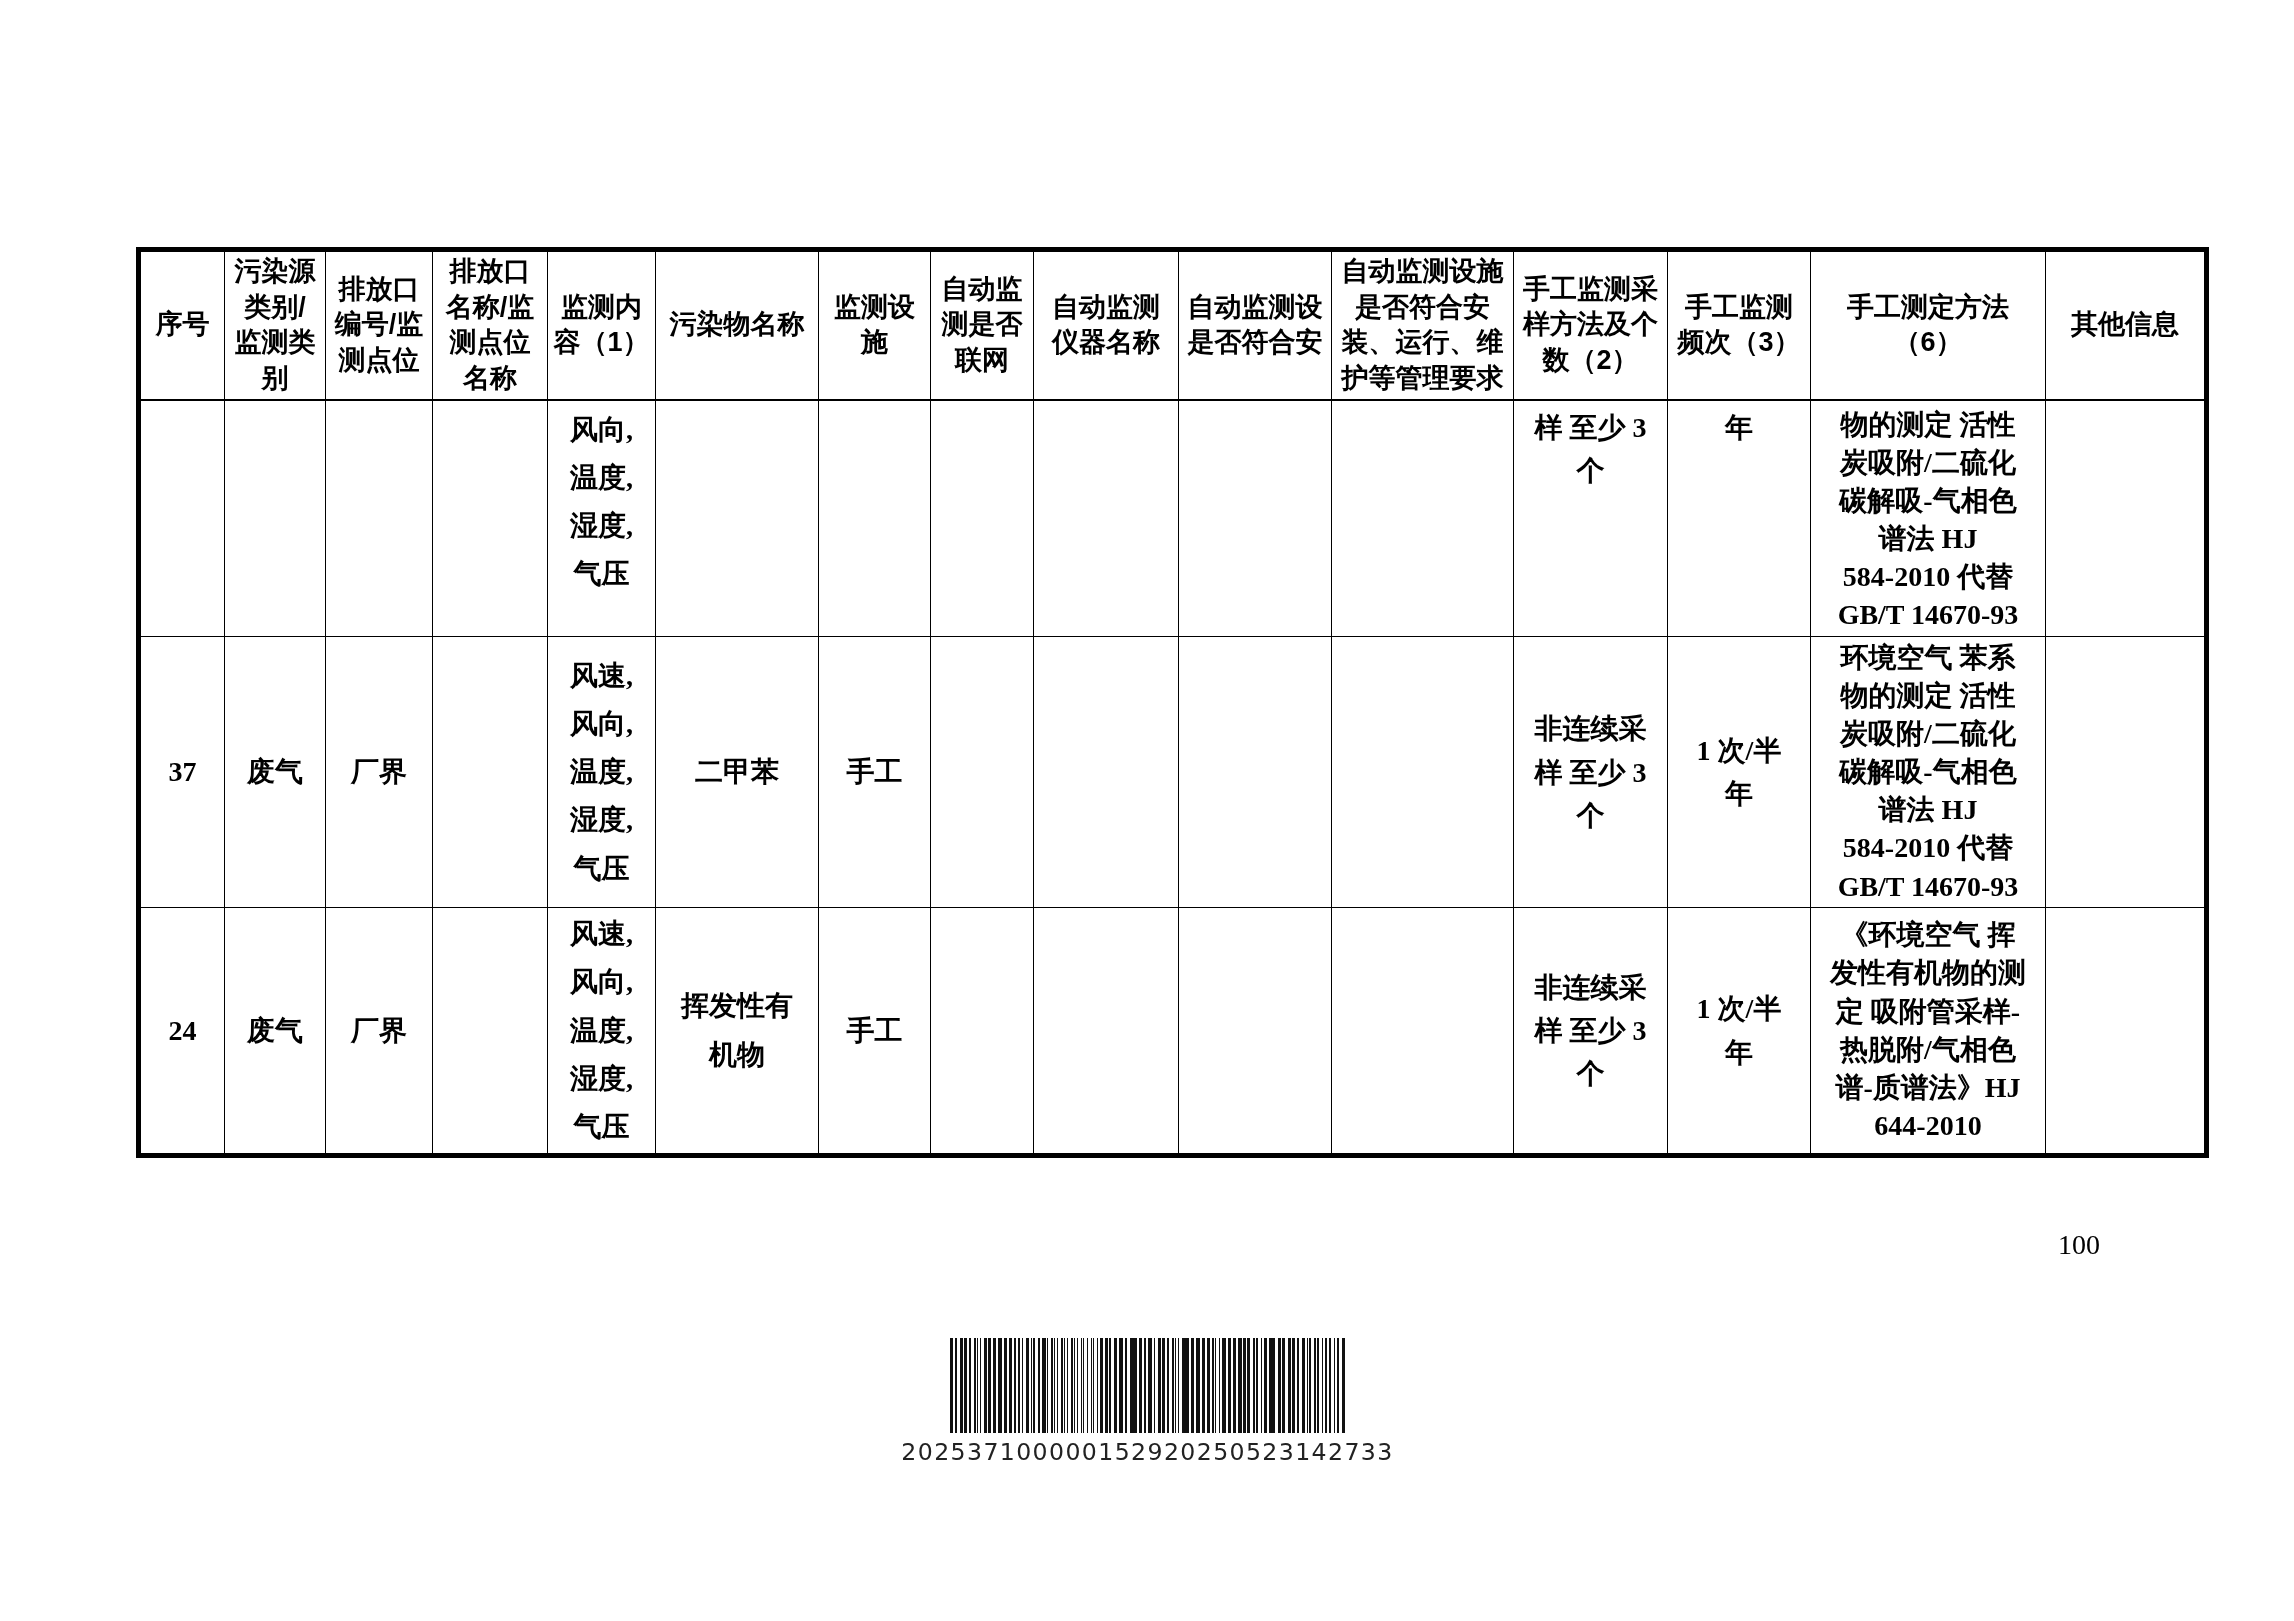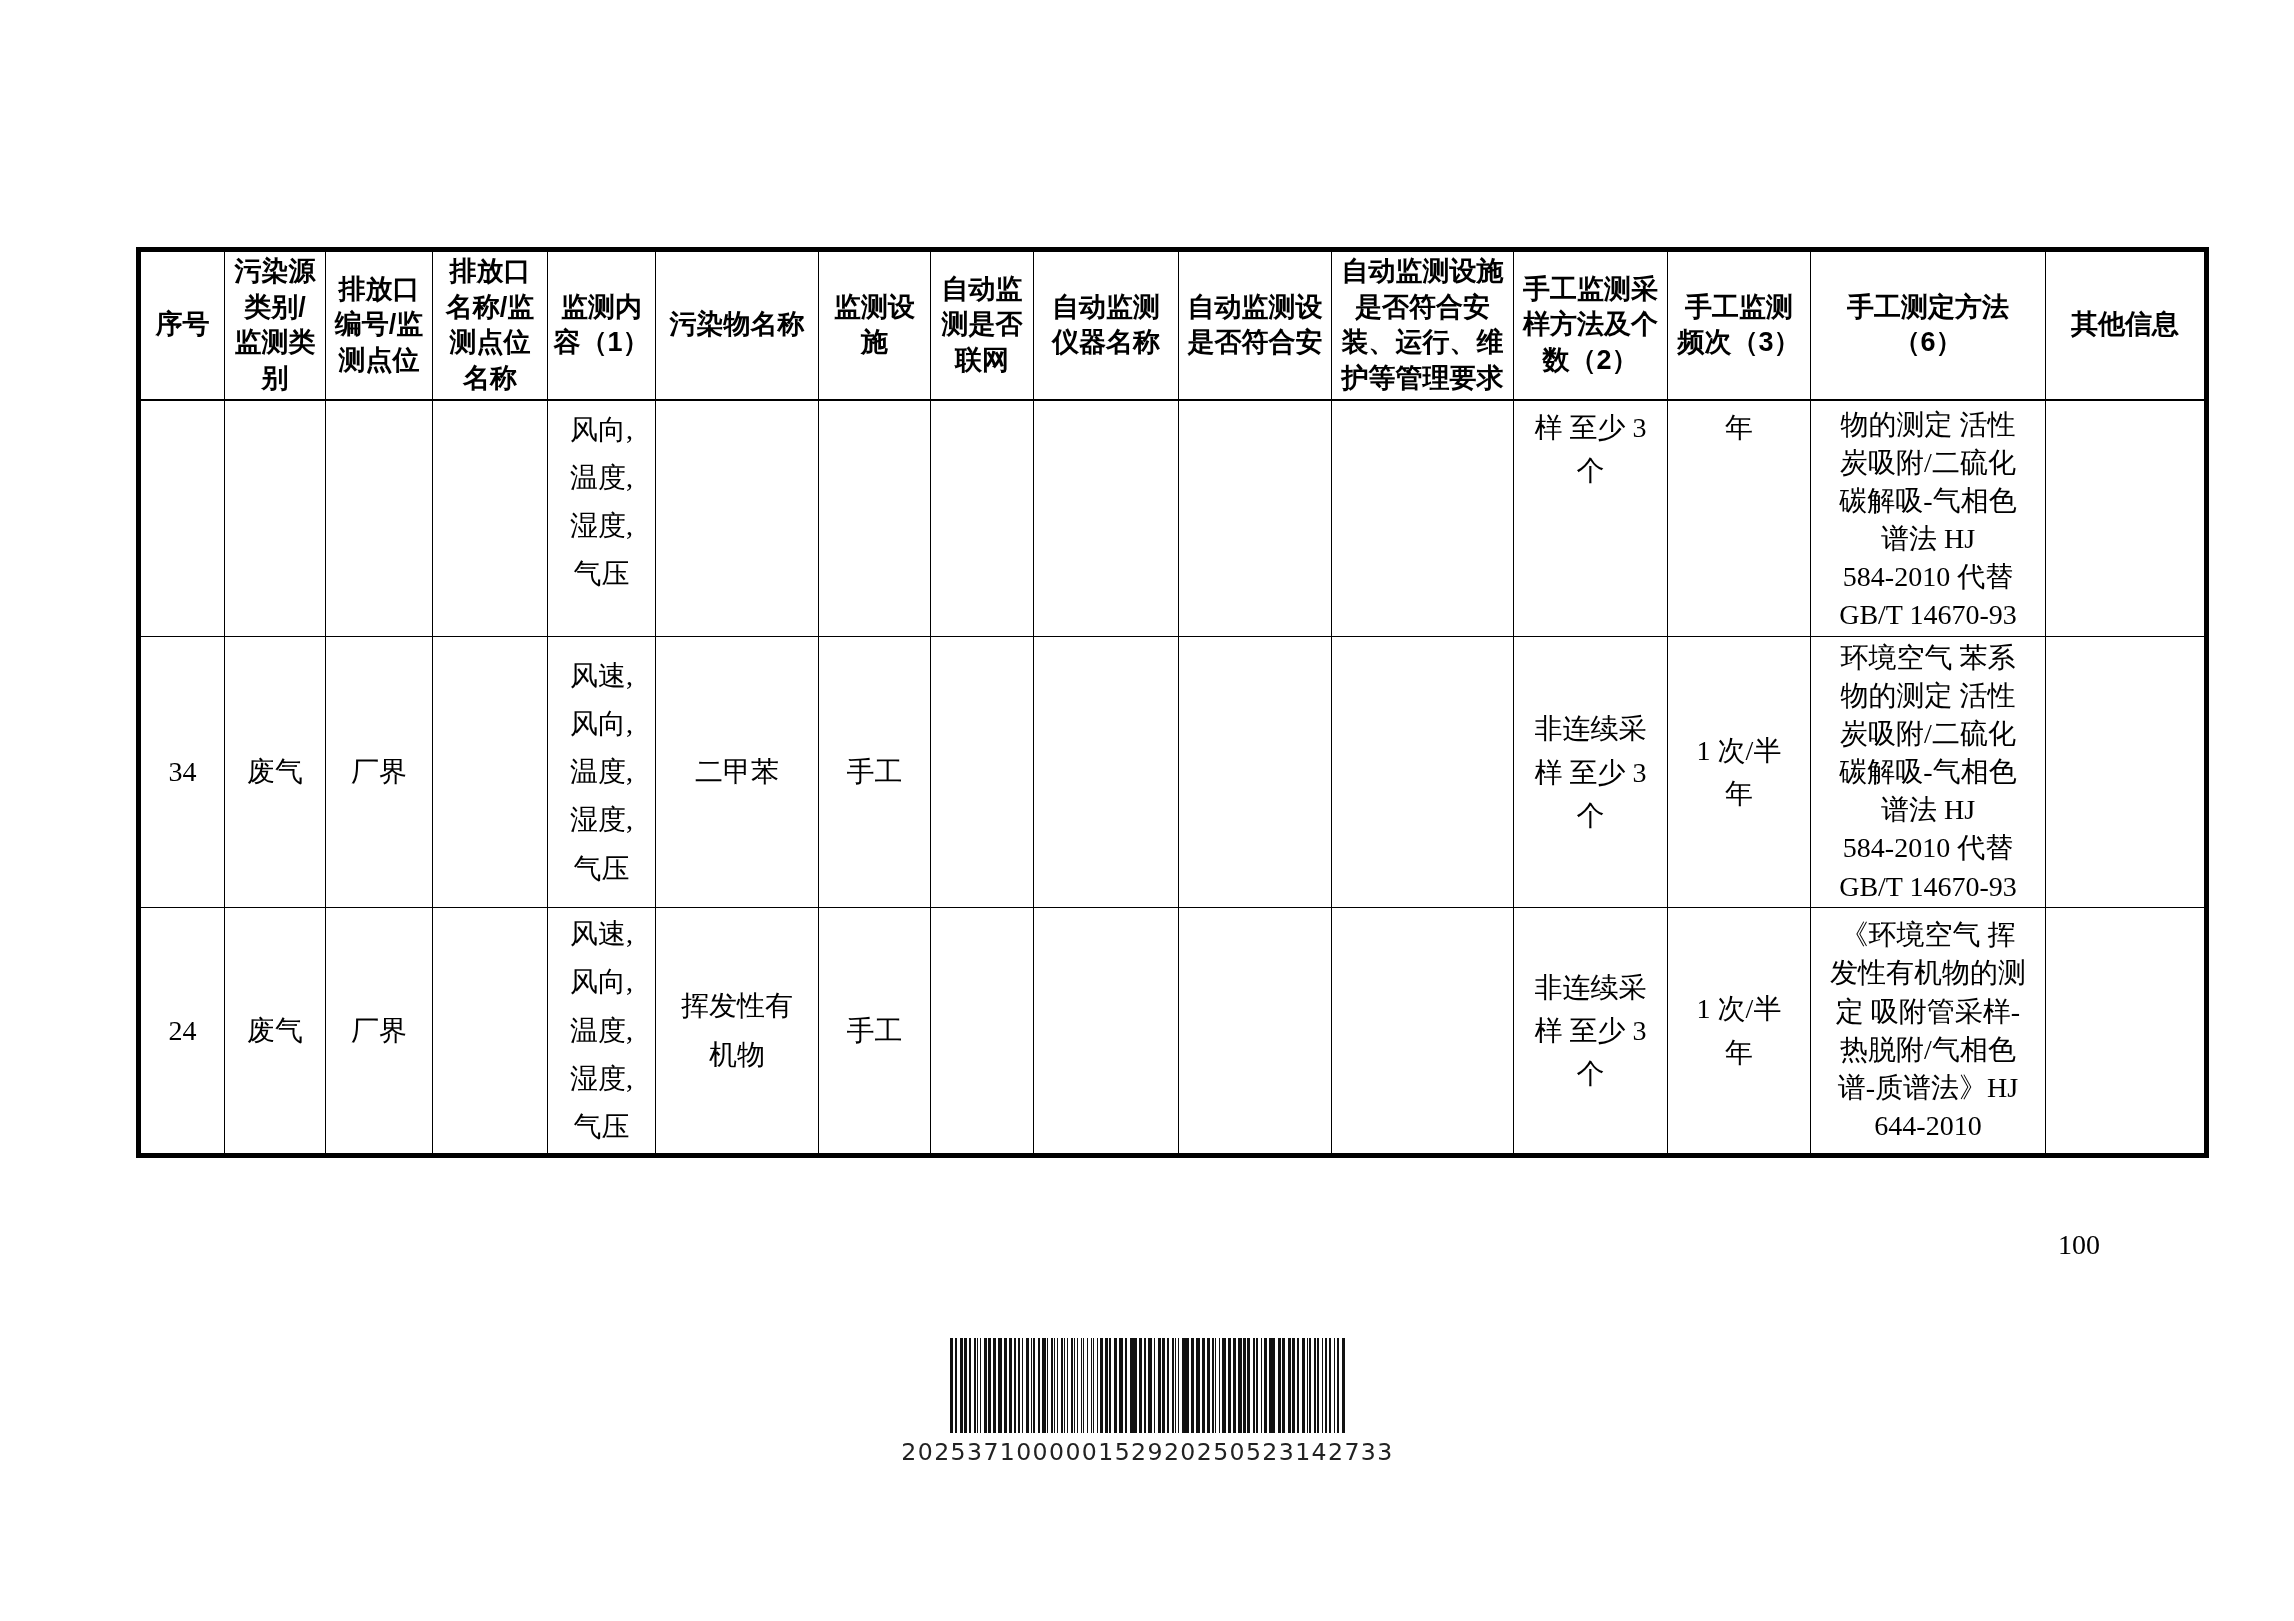--- a/index.html
+++ b/index.html
@@ -11,20 +11,21 @@
     position:absolute; left:136px; top:247px;
     width:2067px; table-layout:fixed; border-collapse:collapse;
     border:5.5px solid #000;
   }
   table.monitor th, table.monitor td {
     border:1.8px solid #000;
     box-sizing:border-box;
     text-align:center; vertical-align:middle;
     white-space:pre-line; overflow:hidden;
     padding:1.8px 2.7px;
+    font-weight:bold;
   }
   table.monitor thead th {
     font-family:"Liberation Sans", sans-serif;
     font-weight:bold; font-size:27px; line-height:1.32;
     border-bottom:2.7px solid #000;
   }
   table.monitor tbody td {
     font-family:"Liberation Serif", serif;
     font-size:28px; line-height:1.72;
   }
@@ -136,21 +137,21 @@
         <td>年</td>
         <td>物的测定  活性
 炭吸附/二硫化
 碳解吸-气相色
 谱法 HJ
 584-2010  代替
 GB/T 14670-93</td>
         <td></td>
       </tr>
       <tr class="row-23">
-        <td>34</td>
+        <td>37</td>
         <td>废气</td>
         <td>厂界</td>
         <td></td>
         <td>风速,
 风向,
 温度,
 湿度,
 气压</td>
         <td>二甲苯</td>
         <td>手工</td>

